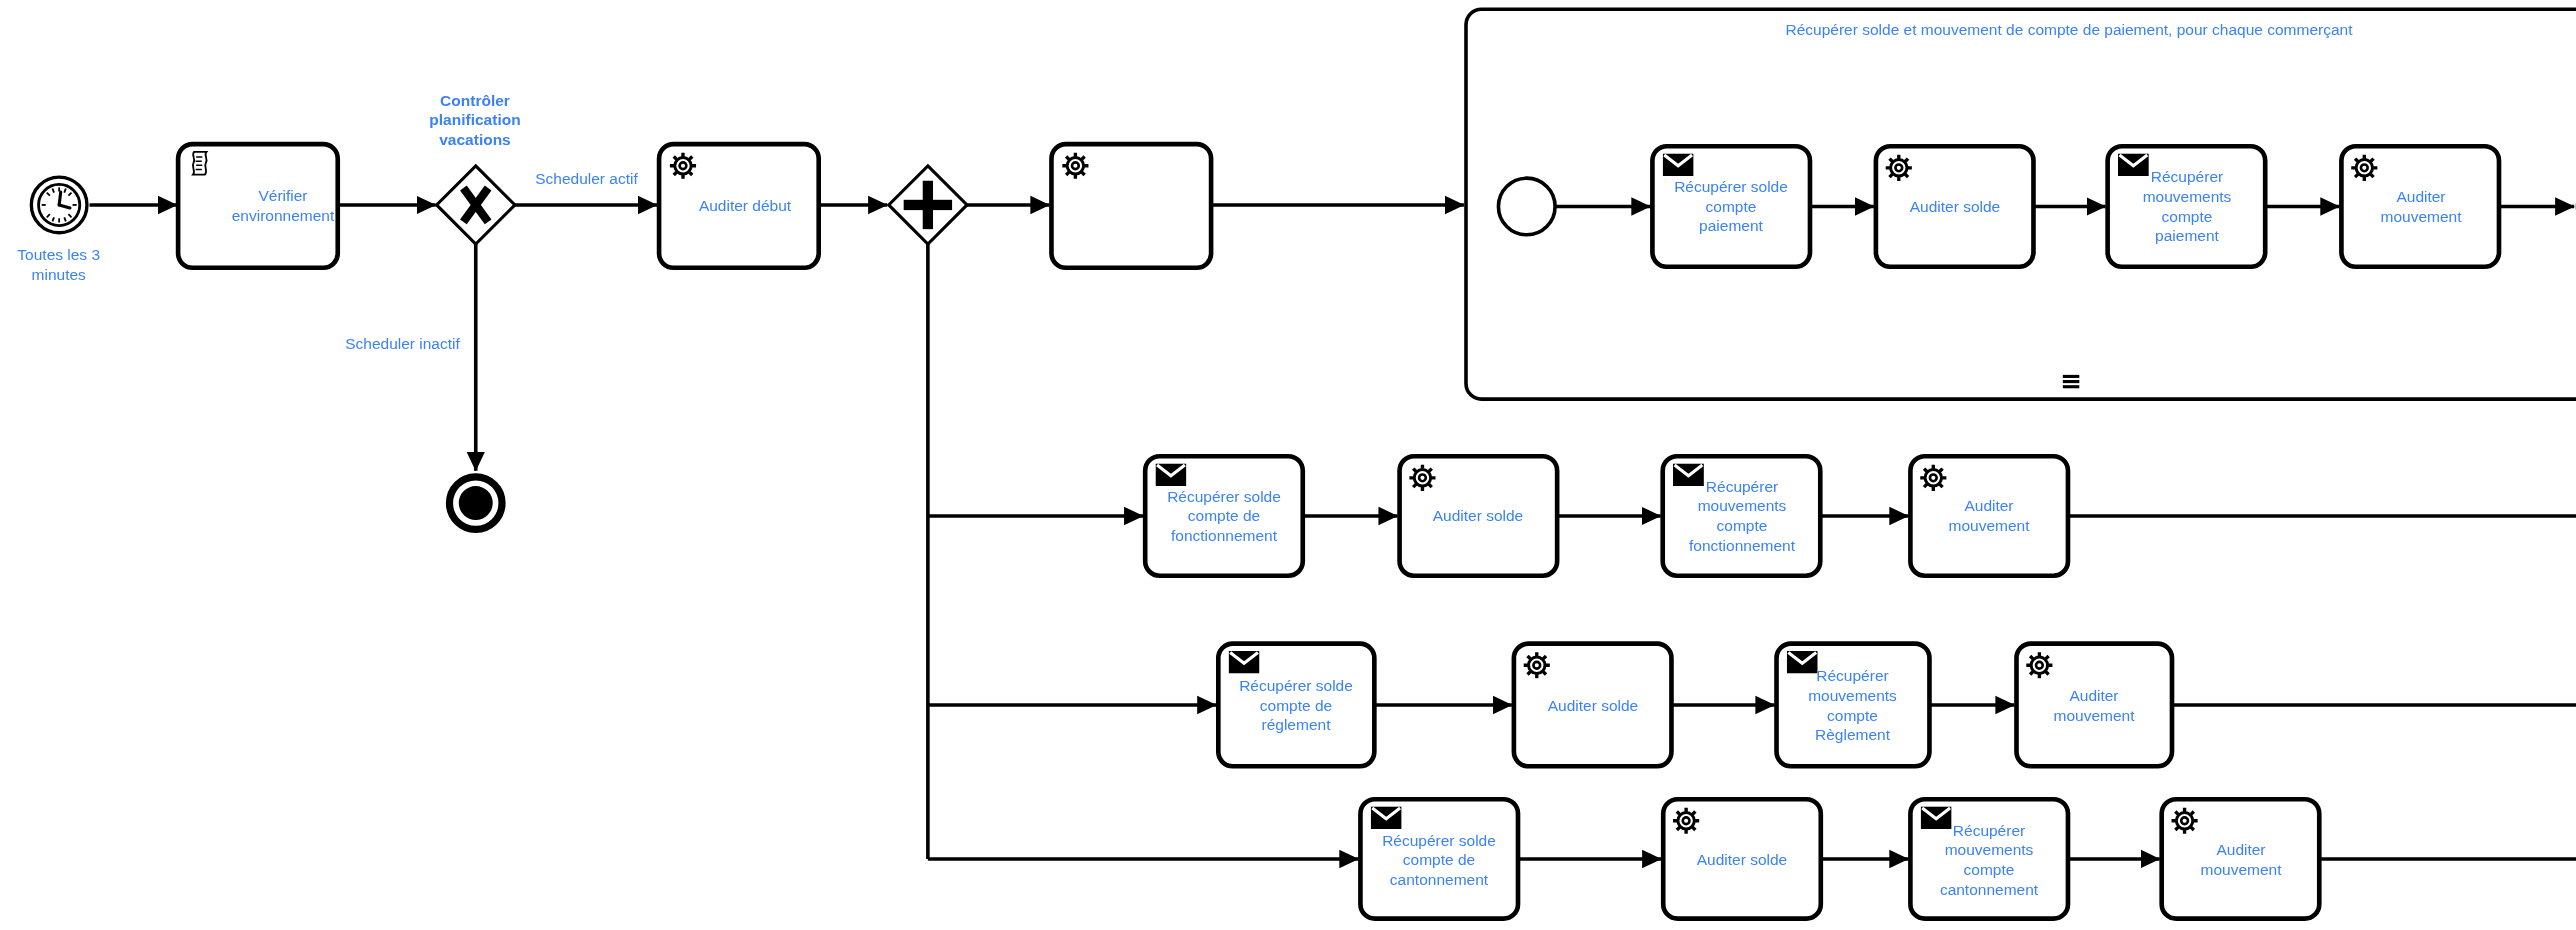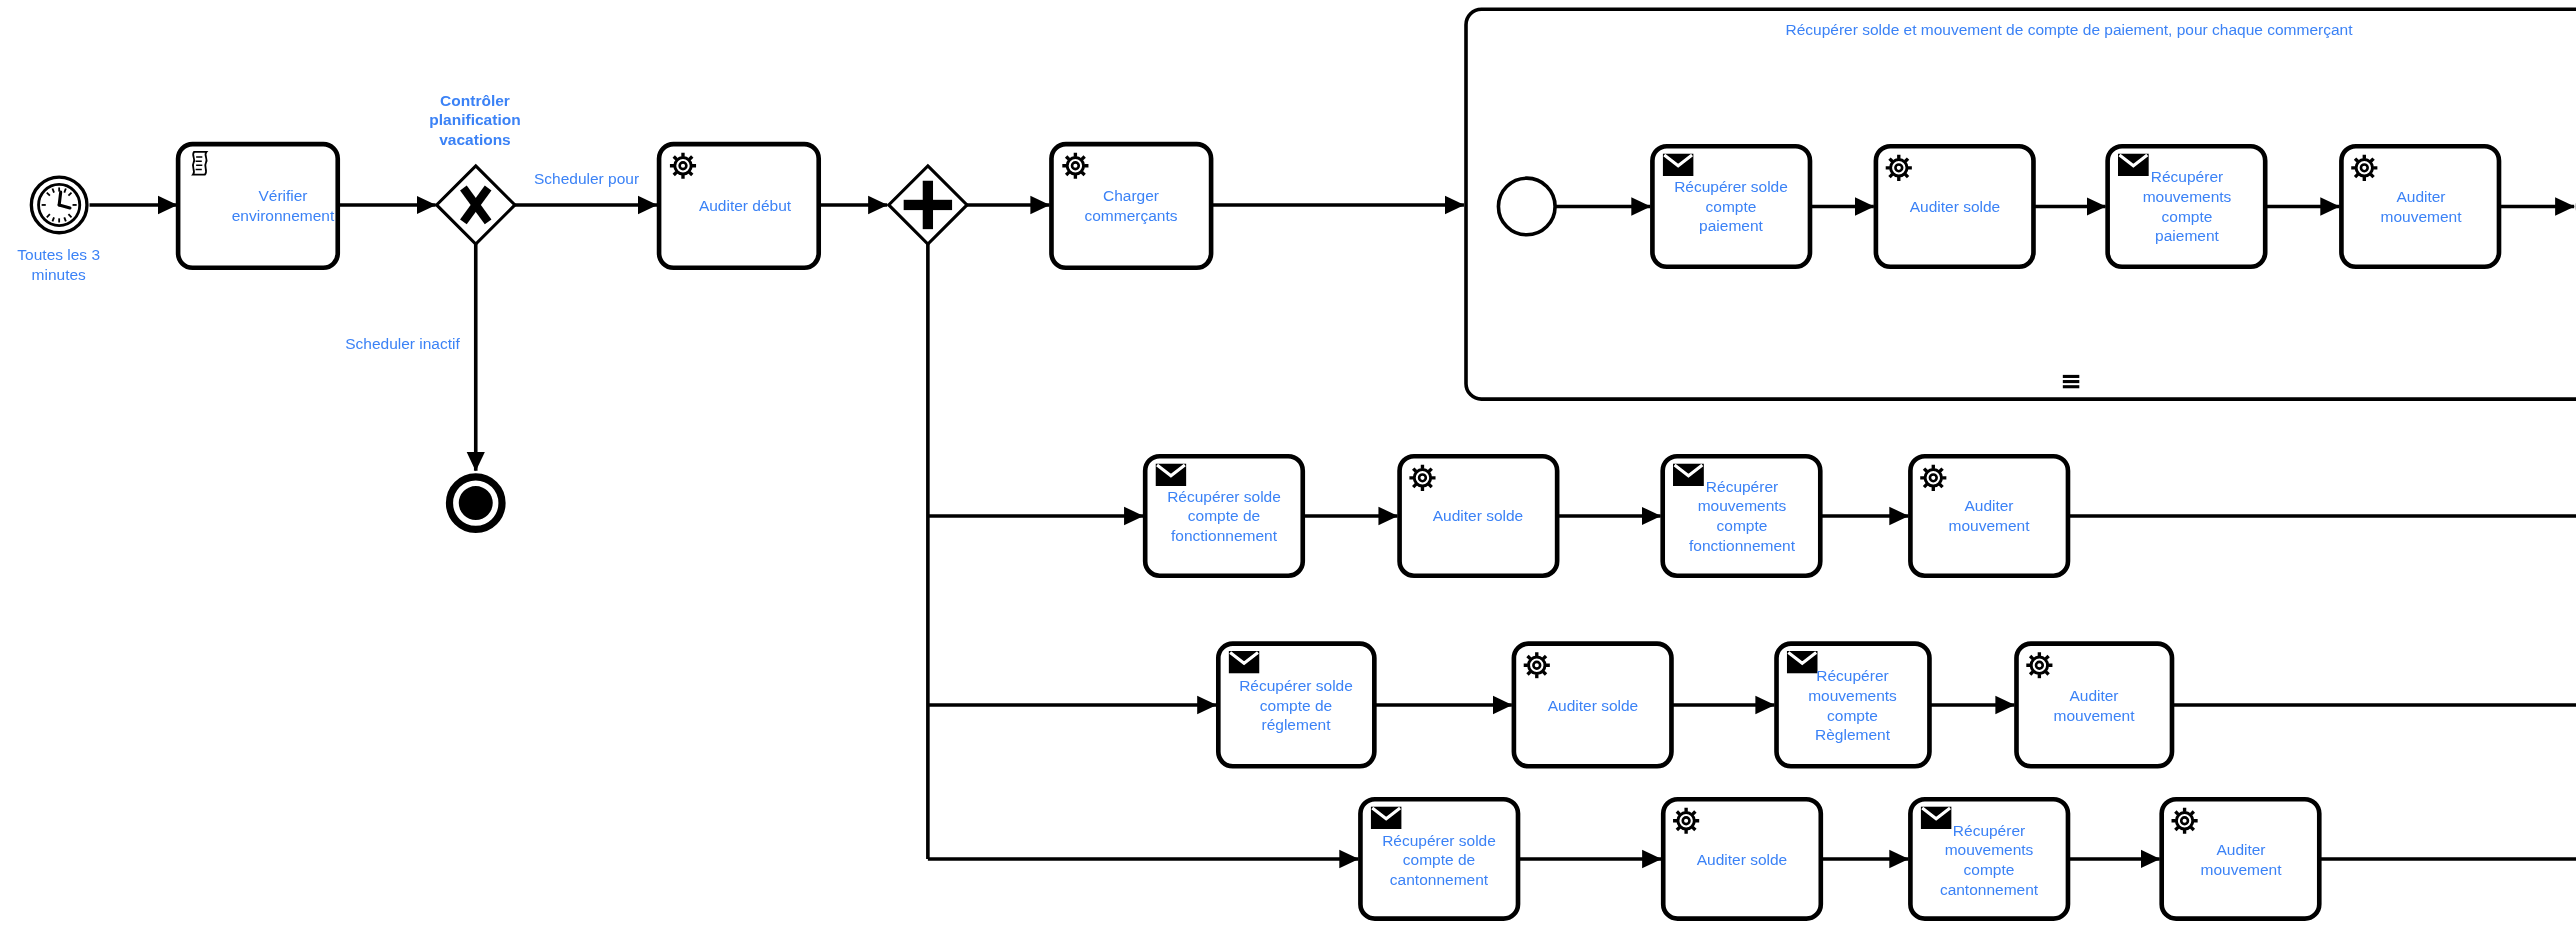--- a/index.html
+++ b/index.html
@@ -234,28 +234,26 @@
     <rect class="task" x="4196" y="1552" width="306" height="232" rx="28"></rect>
     <use href="#gear" x="4210" y="1562" width="58" height="58"></use>
   </g>
 </svg>
 
 <div class="lbl" style="left:7.2px;top:244px;width:103px;height:41px;">Toutes les 3
 minutes</div>
 <div class="lbl" style="left:408px;top:89px;width:134px;height:62px;font-weight:bold;">Contrôler
 planification
 vacations</div>
-<div class="lbl" style="left:509px;top:168px;width:155px;height:21.6px;">Scheduler pour</div>
+<div class="lbl" style="left:509px;top:168px;width:155px;height:21.6px;">Scheduler actif</div>
 <div class="lbl" style="left:325px;top:333px;width:155px;height:21.6px;">Scheduler inactif</div>
 
 <div class="lbl" style="left:177px;top:144px;width:160px;height:124px;padding-left:26px;">Vérifier
 environnement</div>
 <div class="lbl" style="left:658px;top:144px;width:160px;height:124px;padding-left:7px;">Auditer début</div>
-<div class="lbl" style="left:1051px;top:144px;width:160px;height:124px;">Charger
-commerçants</div>
 
 <div class="lbl" style="left:1657px;top:18.5px;width:824px;height:21.6px;">Récupérer solde et mouvement de compte de paiement, pour chaque commerçant</div>
 
 <div class="lbl" style="left:1652px;top:146px;width:158px;height:121px;">Récupérer solde
 compte
 paiement</div>
 <div class="lbl" style="left:1876px;top:146px;width:158px;height:121px;">Auditer solde</div>
 <div class="lbl" style="left:2108px;top:146px;width:158px;height:121px;">Récupérer
 mouvements
 compte

